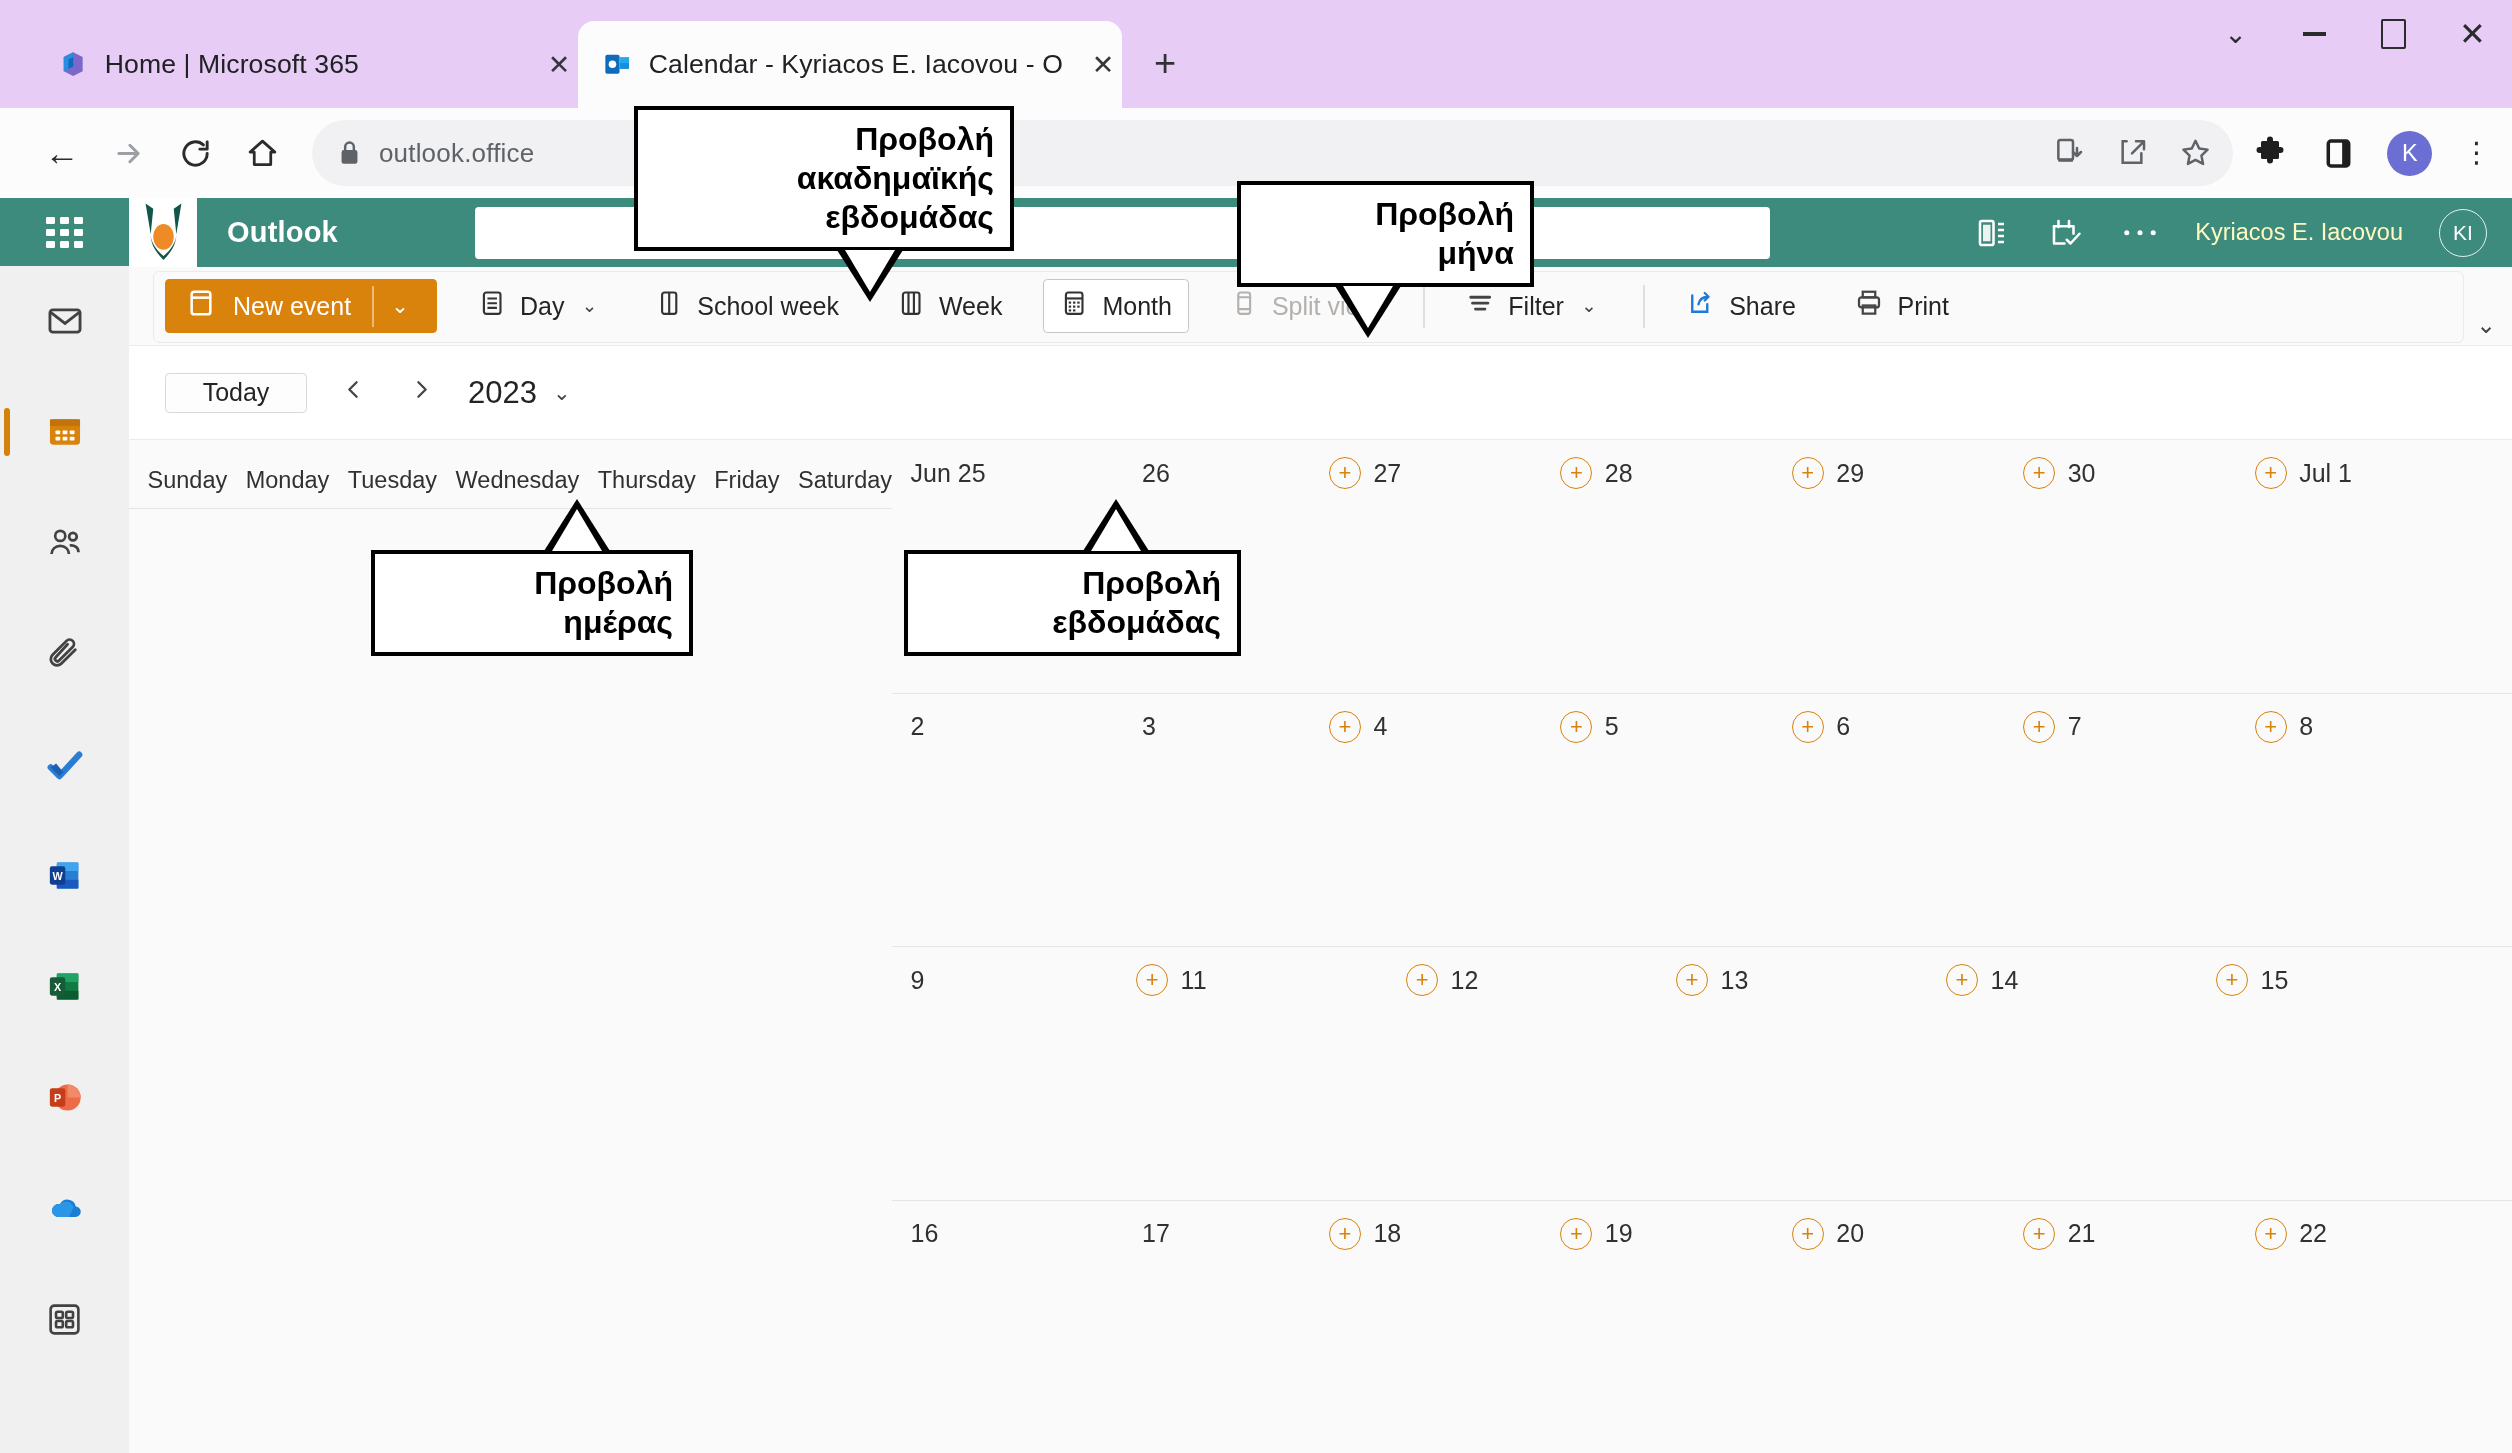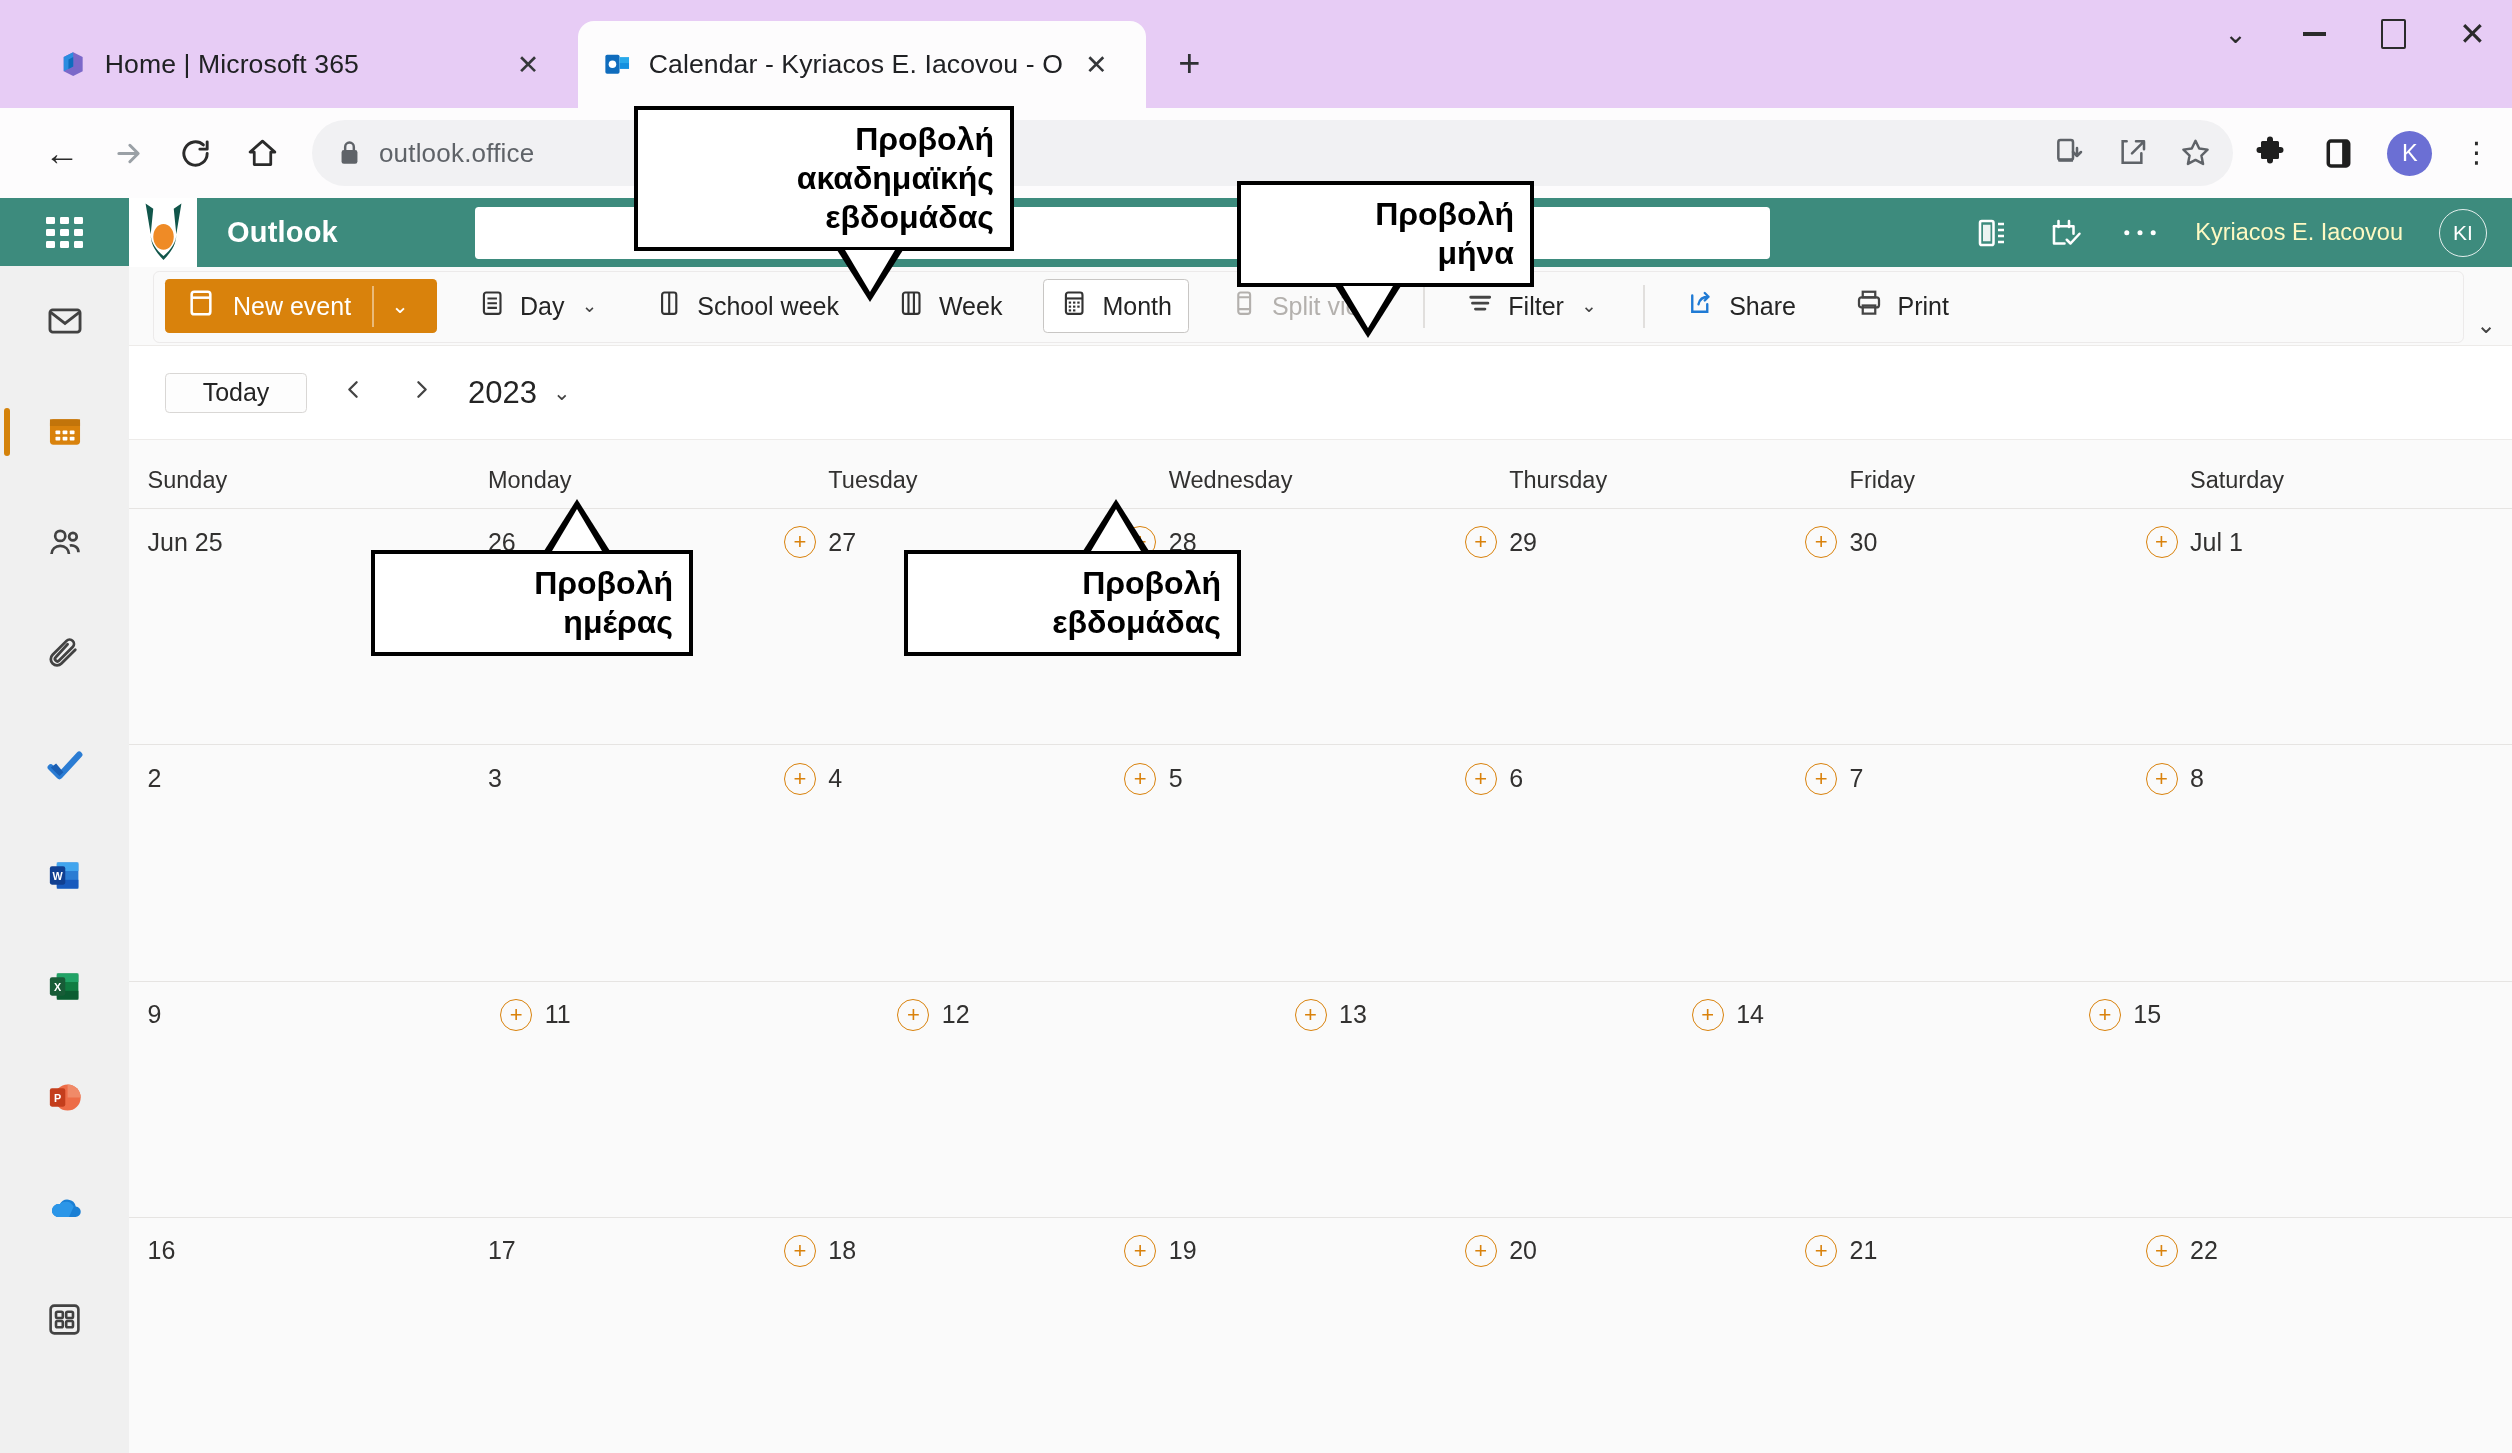--- a/index.html
+++ b/index.html
@@ -19,21 +19,21 @@
     display: flex;
     align-items: flex-end;
     padding-left: 34px;
     position: relative;
   }
   .tab {
     height: 87px;
     display: flex;
     align-items: center;
     gap: 17.3px;
-    padding: 0 34px 0 25px;
+    padding: 0 3px 0 25px;
     border-radius: 16px 16px 0 0;
     min-width: 544px;
     position: relative;
   }
   .tab.active { background: #fdfcfd; }
   .tab-favicon { width: 28.4px; height: 28.4px; flex: 0 0 28.4px; position: relative; }
   .tab-title {
     font-size: 26.6px; color: #202124; flex: 1 1 auto;
     white-space: nowrap; overflow: hidden;
     letter-spacing: 0.1px;
@@ -189,22 +189,22 @@
   .todaybtn {
     height: 40px; min-width: 142px; border: 1.2px solid #d9d7d5; border-radius: 4.3px;
     background: #fdfdfd; display:flex; align-items:center; justify-content:center;
     font-size: 25px; color: #242424;
   }
   .arrowbtn { width: 43px; font-size: 25px; color: #444; text-align:center;}
   .datelabel { font-size: 31px; color: #242424; display:flex; align-items:center; gap: 16px;}
   .datelabel .cv { font-size: 21px; color: #444;}
 
   
-  .cal { flex: 1 1 auto; display: flex; flex-direction: column; background: #fafafa;
-         border-top: 1.2px solid #edebe9; min-height: 0;}
+  .cal { flex: 1 1 auto; display: flex; flex-direction: row; background: #fafafa;
+         border-top: 1.2px solid #edebe9; min-height: 0; text-align: right;}
   .weekhead { display: flex; height: 69px; align-items: flex-end; background: #fafafa;
               border-bottom: 1.2px solid #e6e4e2; }
   .weekhead div { flex: 1 1 0; font-size: 23.5px; color: #323130; padding: 0 0 13.6px 18.5px; }
   .calrow { flex: 1 1 0; display: flex; border-bottom: 1.2px solid #e6e4e2; min-height: 0;}
   .cell { flex: 1 1 0; position: relative; padding: 21px 0 0 0; }
   .cell .num { font-size: 25px; color: #323130; position: absolute; left: 18.5px; top: 18.5px; }
   .plus {
     position: absolute; left: -26px; top: 17.3px; width: 32px; height: 32px;
     border: 1.9px solid #d9820c; border-radius: 50%;
     display: flex; align-items: center; justify-content: center;

